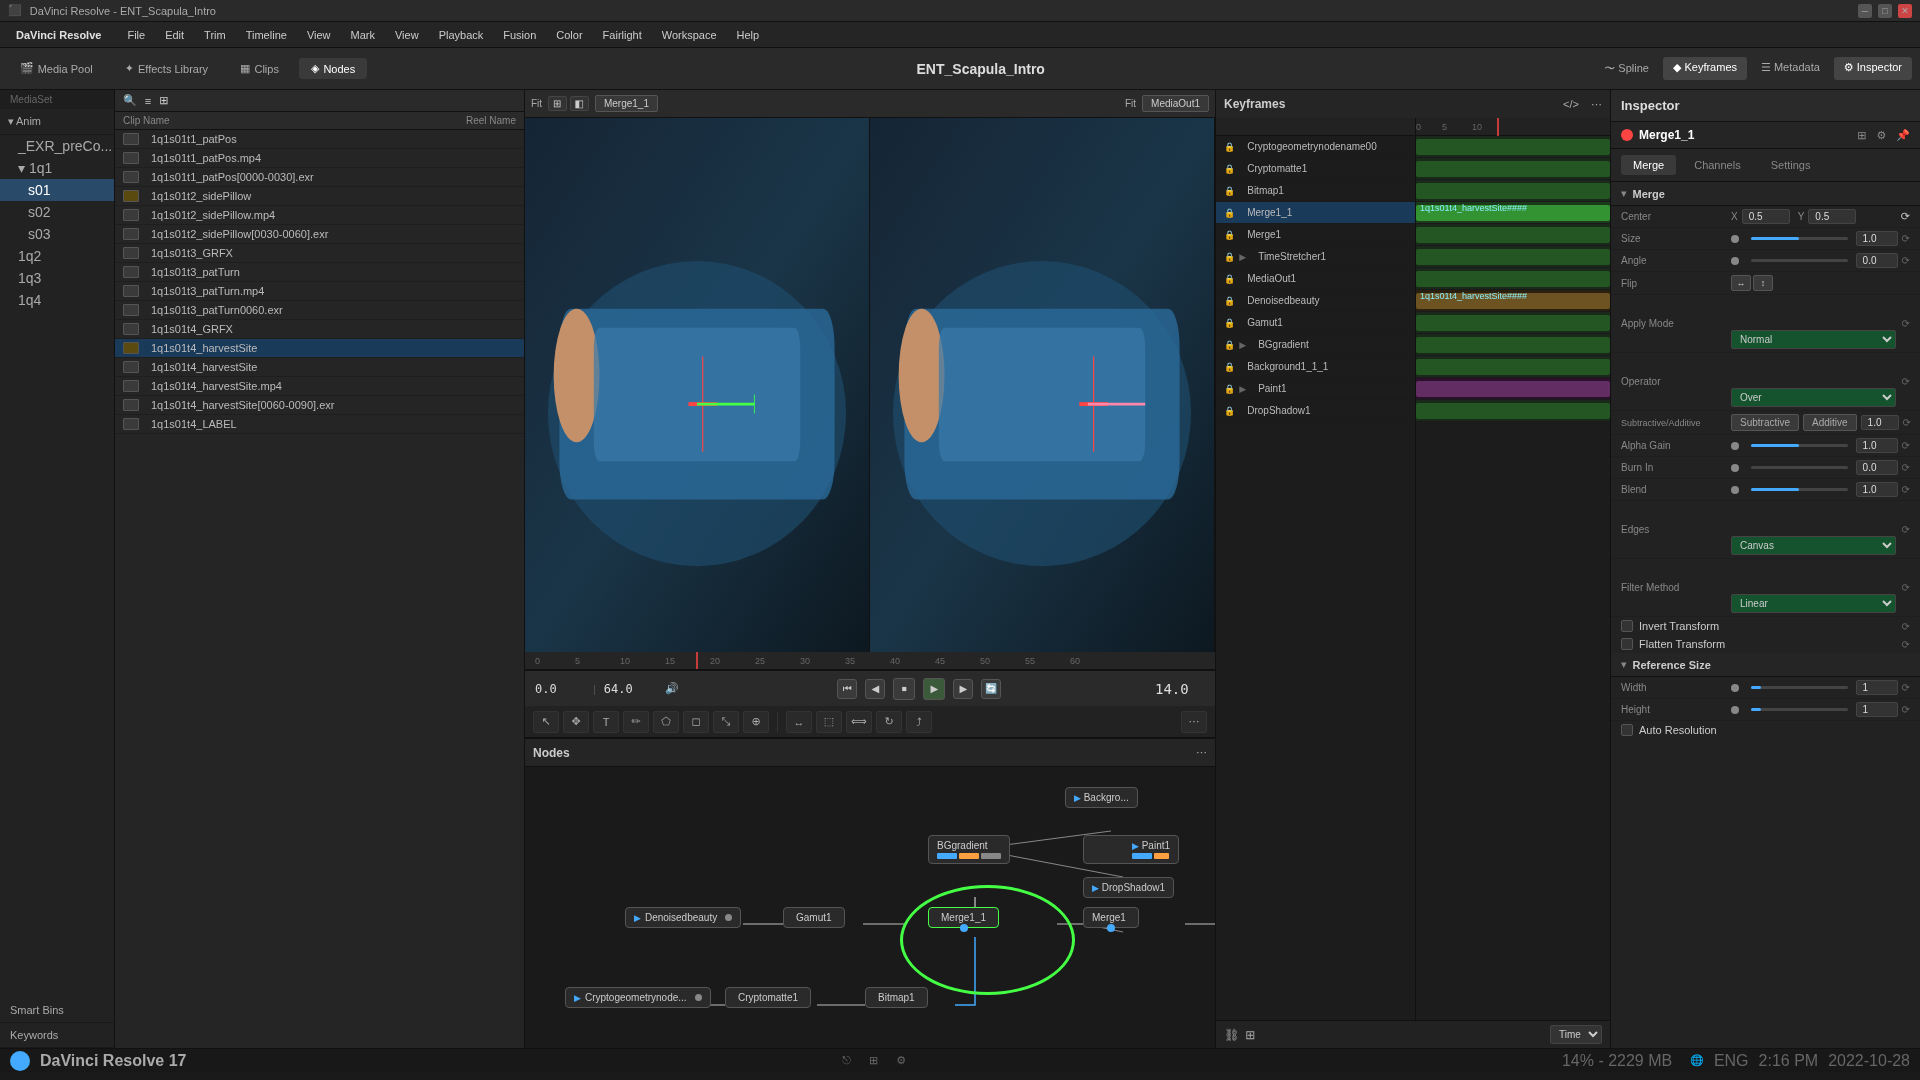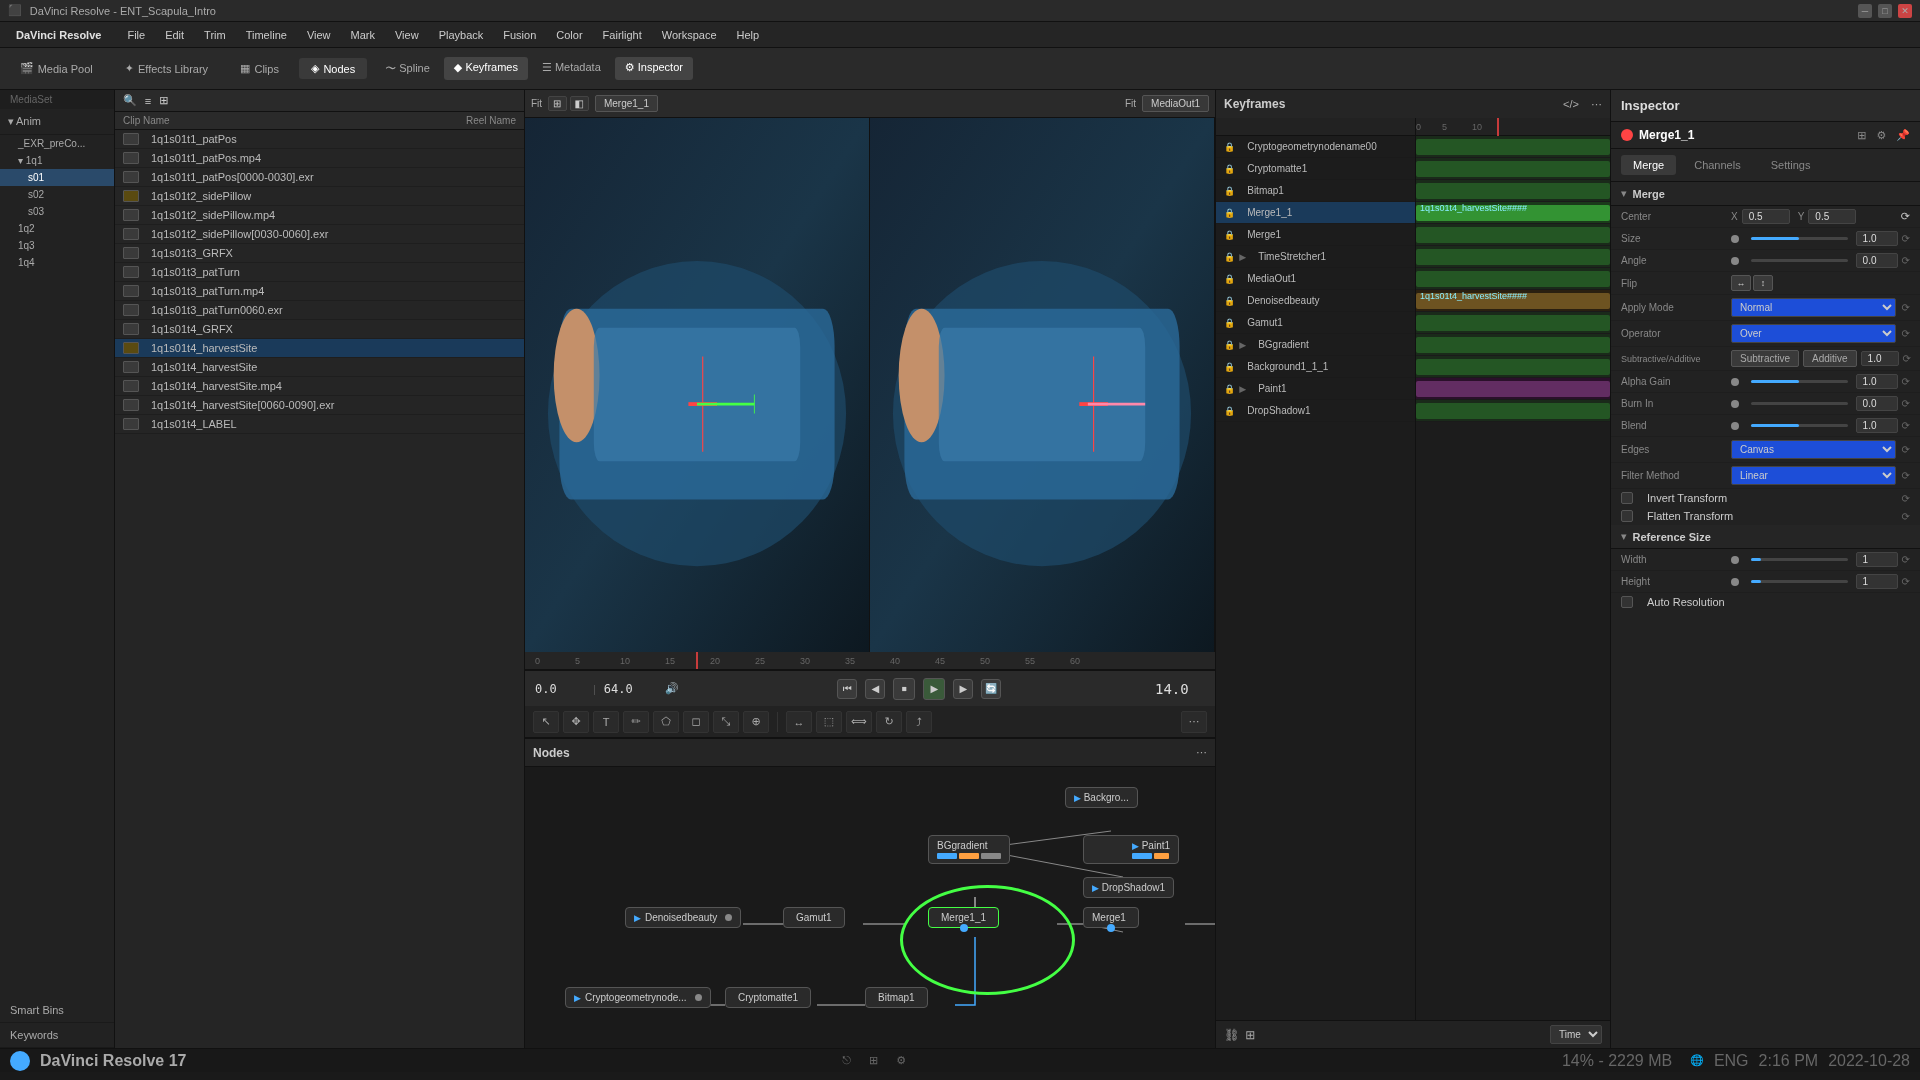--- a/index.html
+++ b/index.html
@@ -111,21 +111,21 @@
     .left-panel-section {
       padding: 4px 10px;
       color: #666;
       font-size: 10px;
       background: #1e1e1e;
     }
     .left-panel-tree-item {
       padding: 3px 8px 3px 18px;
       color: #aaa;
       cursor: pointer;
-      font-size: 10px;
+      font-size: 14px;
     }
     .left-panel-tree-item.selected { background: #2a4a6a; color: #fff; }
     .tree-expand { padding-left: 8px; }
 
     
     #clip-browser {
       width: 410px;
       background: #252525;
       border-right: 1px solid #111;
       display: flex;
@@ -416,48 +416,49 @@
       background: #4af;
       border-radius: 2px;
     }
     .prop-dot {
       width: 8px; height: 8px;
       background: #888;
       border-radius: 50%;
       margin-right: 4px;
     }
     .prop-select {
-      background: #1d4ed8;
+      background: #14532d;
       border: 1px solid #444;
       color: #ccc;
       font-size: 10px;
       padding: 2px 4px;
       border-radius: 2px;
       width: 100%;
+      margin-top: 32px;
     }
     .blend-btns {
       display: flex;
       gap: 4px;
     }
     .blend-btn {
       padding: 2px 8px;
       background: #3a3a3a;
       border: 1px solid #555;
       border-radius: 2px;
       font-size: 10px;
       color: #aaa;
       cursor: pointer;
     }
     .flip-btns { display: flex; gap: 2px; }
     .flip-btn { width: 20px; height: 16px; background: #3a3a3a; border: 1px solid #555; border-radius: 2px; display:flex; align-items:center; justify-content:center; font-size:9px; cursor:pointer; }
     .checkbox-row {
       display: flex;
       align-items: center;
       padding: 3px 10px;
-      gap: 14px;
+      gap: 6px;
     }
     .checkbox { width: 12px; height: 12px; background: #333; border: 1px solid #555; border-radius: 2px; }
     .kf-header {
       height: 28px;
       background: #252525;
       display: flex;
       align-items: center;
       padding: 0 8px;
       gap: 6px;
     }
@@ -576,20 +577,21 @@
     <span>Effects Library</span>
   </div>
   <div class="toolbar-tab">
     <span>▦</span>
     <span>Clips</span>
   </div>
   <div class="toolbar-tab active">
     <span>◈</span>
     <span>Nodes</span>
   </div>
+  <div class="toolbar-title">ENT_Scapula_Intro</div>
   <div class="inspector-panel-tabs">
     <div class="inspector-tab">
       <span>〜</span>
       <span>Spline</span>
     </div>
     <div class="inspector-tab active">
       <span>◆</span>
       <span>Keyframes</span>
     </div>
     <div class="inspector-tab">

